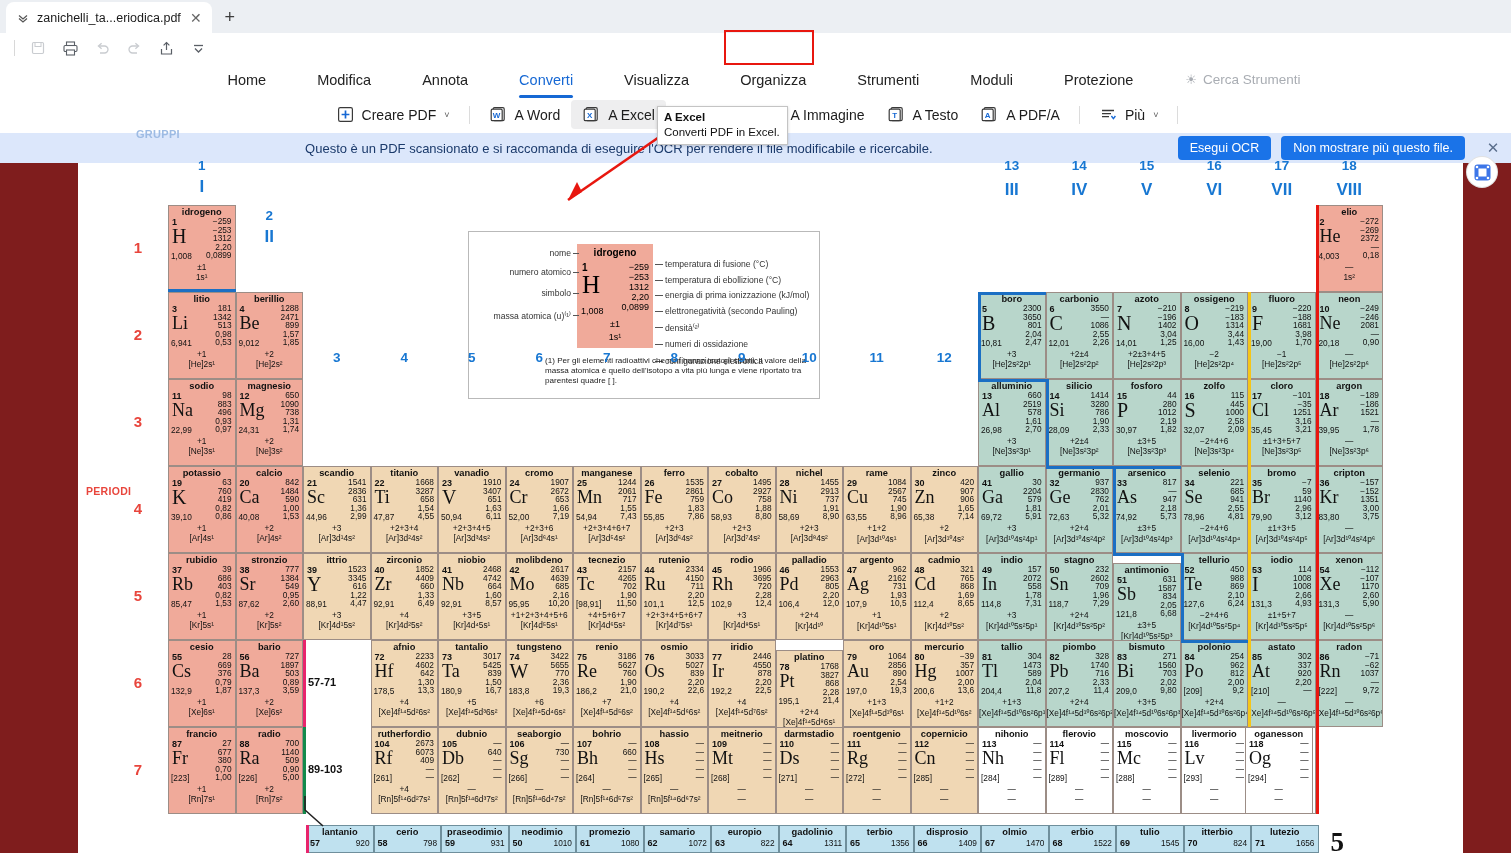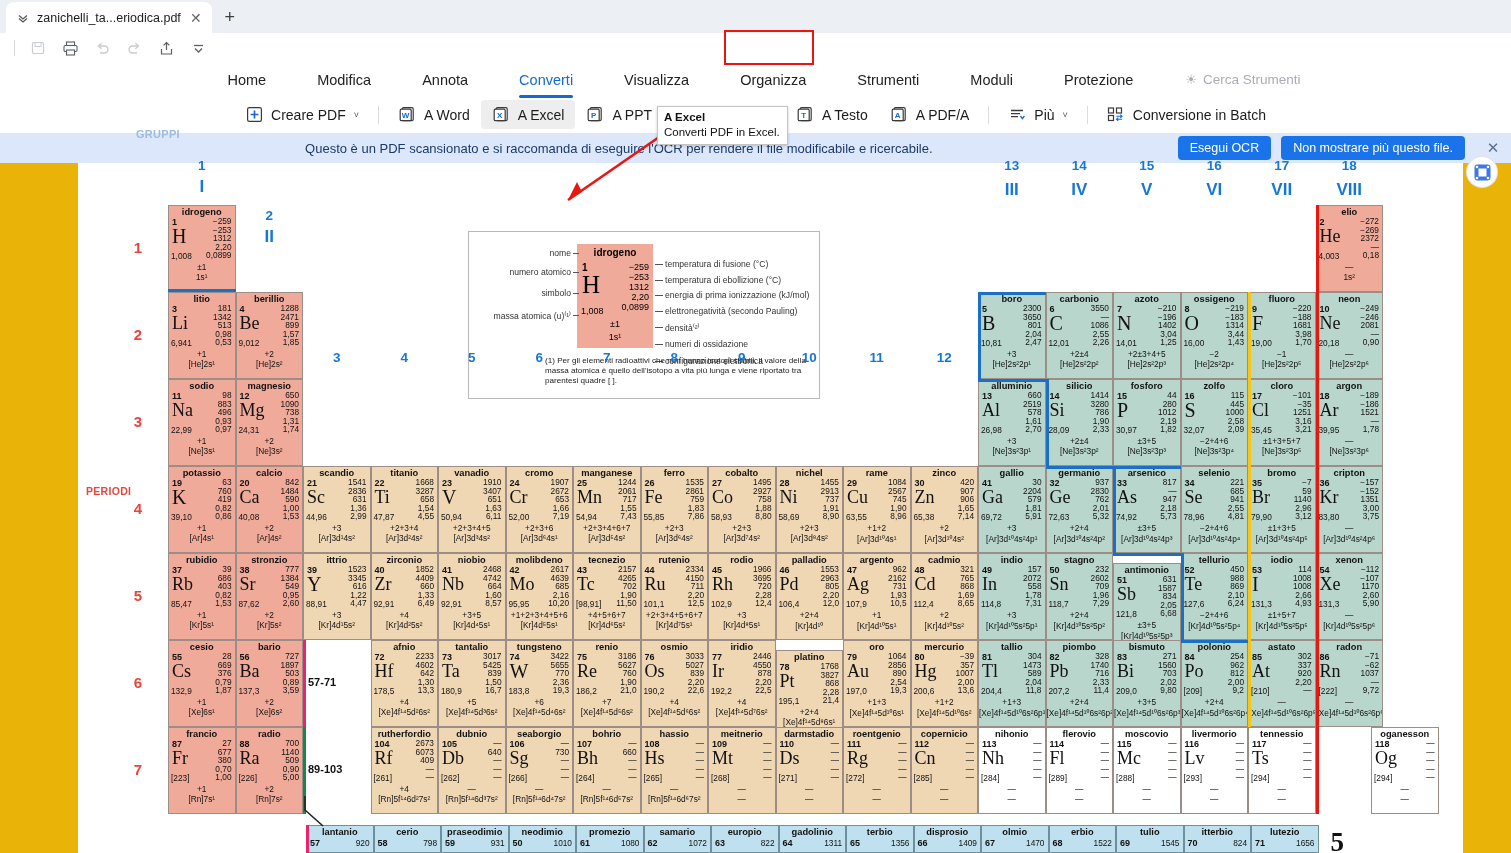--- a/index.html
+++ b/index.html
@@ -66,21 +66,21 @@
     position:absolute; left:657px; top:106px; width:131px; height:39px;
     background:#fff; border:1px solid #c4c4c4; z-index:40;
     padding:3px 6px; box-shadow:0 1px 3px rgba(0,0,0,.18);
   }
   .tt-title { font-size:11.5px; font-weight:bold; color:#111; line-height:15px; }
   .tt-desc { font-size:11.5px; color:#111; line-height:15px;}
 
   .arrow { position:absolute; left:560px; top:130px; z-index:35; pointer-events:none;}
 
   
-  .docarea { position:absolute; left:0; top:163px; width:1511px; height:690px; background:#eab308; }
+  .docarea { position:absolute; left:0; top:163px; width:1511px; height:690px; background:#7f1d1d; }
   .page { position:absolute; left:78px; top:0px; width:1385px; height:690px; background:#fff; }
 
   .sidepanel-btn {
     position:absolute; right:14px; top:157px; width:30px; height:30px; border-radius:50%;
     background:#fff; box-shadow:0 0 0 1px #e2e2e2; display:flex; align-items:center; justify-content:center; z-index:20;
   }
 
   
   .ptable { position:absolute; left:0; top:0; width:1385px; height:690px; }
   .gruppi-lbl { position:absolute; left:58px; top:-35px; font-size:11px; font-weight:bold; color:#9dbbe3; letter-spacing:.3px;}
@@ -280,31 +280,20 @@
     <span class="ricon">
       <svg width="17" height="17" viewBox="0 0 17 17">
           <path d="M2 4.5 H14 M2 7.6 H11 M2 10.7 H9" stroke="#3a3a3a" stroke-width="1.3"></path>
           <path d="M11.4 10 L13.4 12.6 L15.4 10" stroke="#1668d4" stroke-width="1.4" fill="none"></path>
         </svg>
     </span>
     <span>Più</span>
     <span class="chev">˅</span>
   </div>
   <div class="rsep"></div>
-  <div class="rbtn">
-    <span class="ricon">
-      <svg width="19" height="17" viewBox="0 0 19 17">
-          <rect x="1.5" y="2" width="5" height="5" stroke="#3a3a3a" stroke-width="1.2" fill="none"></rect>
-          <rect x="9.5" y="2" width="5" height="5" stroke="#3a3a3a" stroke-width="1.2" fill="none"></rect>
-          <rect x="1.5" y="9.5" width="5" height="5" stroke="#3a3a3a" stroke-width="1.2" fill="none"></rect>
-          <path d="M9.5 10.2 H15 M13.3 8.6 L15 10.2 L13.3 11.8 M15 13.3 H9.5 M11.2 11.7 L9.5 13.3 L11.2 14.9" stroke="#1668d4" stroke-width="1.1" fill="none"></path>
-        </svg>
-    </span>
-    <span>Conversione in Batch</span>
-  </div>
 </div>
 
 <div class="notifywrap">
   <div class="notifytext">Questo è un PDF scansionato e si raccomanda di eseguire l'OCR per rendere il file modificabile e ricercabile.</div>
   <div class="nbtn">Esegui OCR</div>
   <div class="nbtn">Non mostrare più questo file.</div>
   <div class="nclose">✕</div>
 </div>
 
 <div class="tooltip">
@@ -1185,21 +1174,21 @@
         </div>
         <div class="cell small" style="left: 1170px; top: 564px; background: rgb(255, 255, 255); border: 0.7px solid rgb(156, 141, 134);">
           <div class="nm">tennessio</div>
           <div class="z">117</div>
           <div class="sy">Ts</div>
           <div class="ma">[294]</div>
           <div class="rc"><span>—</span><br><span>—</span><br><span>—</span><br><span>—</span><br><span>—</span></div>
           <div class="ox">—</div>
           <div class="cf">—</div>
         </div>
-        <div class="cell small" style="left: 1293px; top: 564px; background: rgb(255, 255, 255); border: 0.7px solid rgb(156, 141, 134);">
+        <div class="cell small" style="left: 1167px; top: 564px; background: rgb(255, 255, 255); border: 0.7px solid rgb(156, 141, 134);">
           <div class="nm">oganesson</div>
           <div class="z">118</div>
           <div class="sy">Og</div>
           <div class="ma">[294]</div>
           <div class="rc"><span>—</span><br><span>—</span><br><span>—</span><br><span>—</span><br><span>—</span></div>
           <div class="ox">—</div>
           <div class="cf">—</div>
         </div>
         <div class="range-lbl" style="left: 230px; top: 513px;">57-71</div>
         <div class="vline" style="left: 225px; top: 477px; height: 87px; background: rgb(232, 36, 108);"></div>

